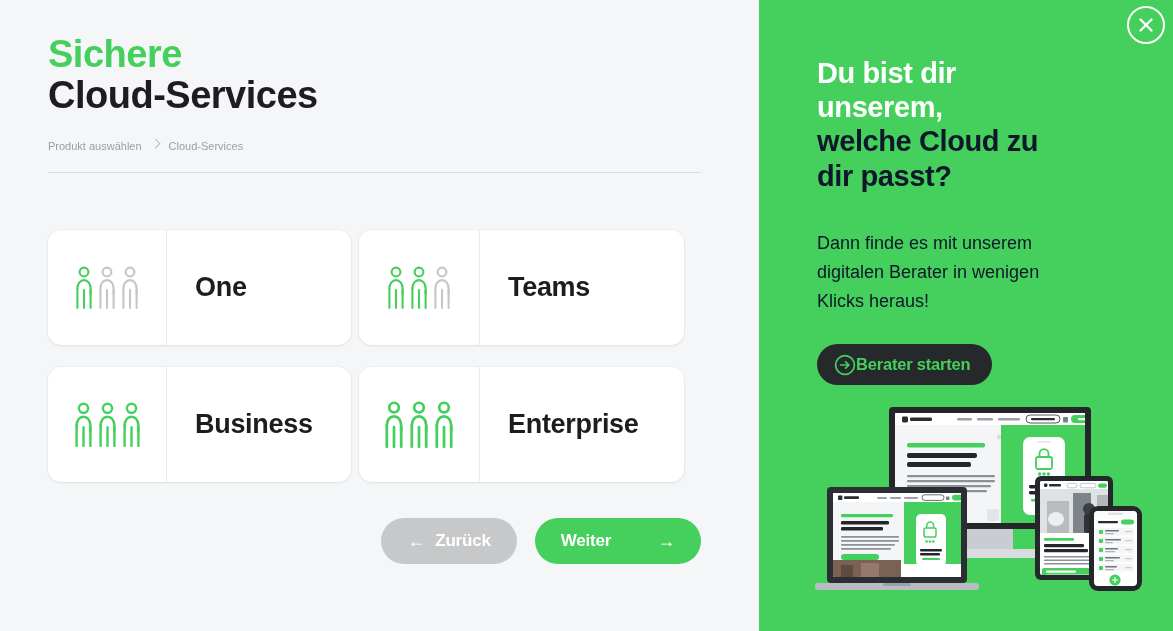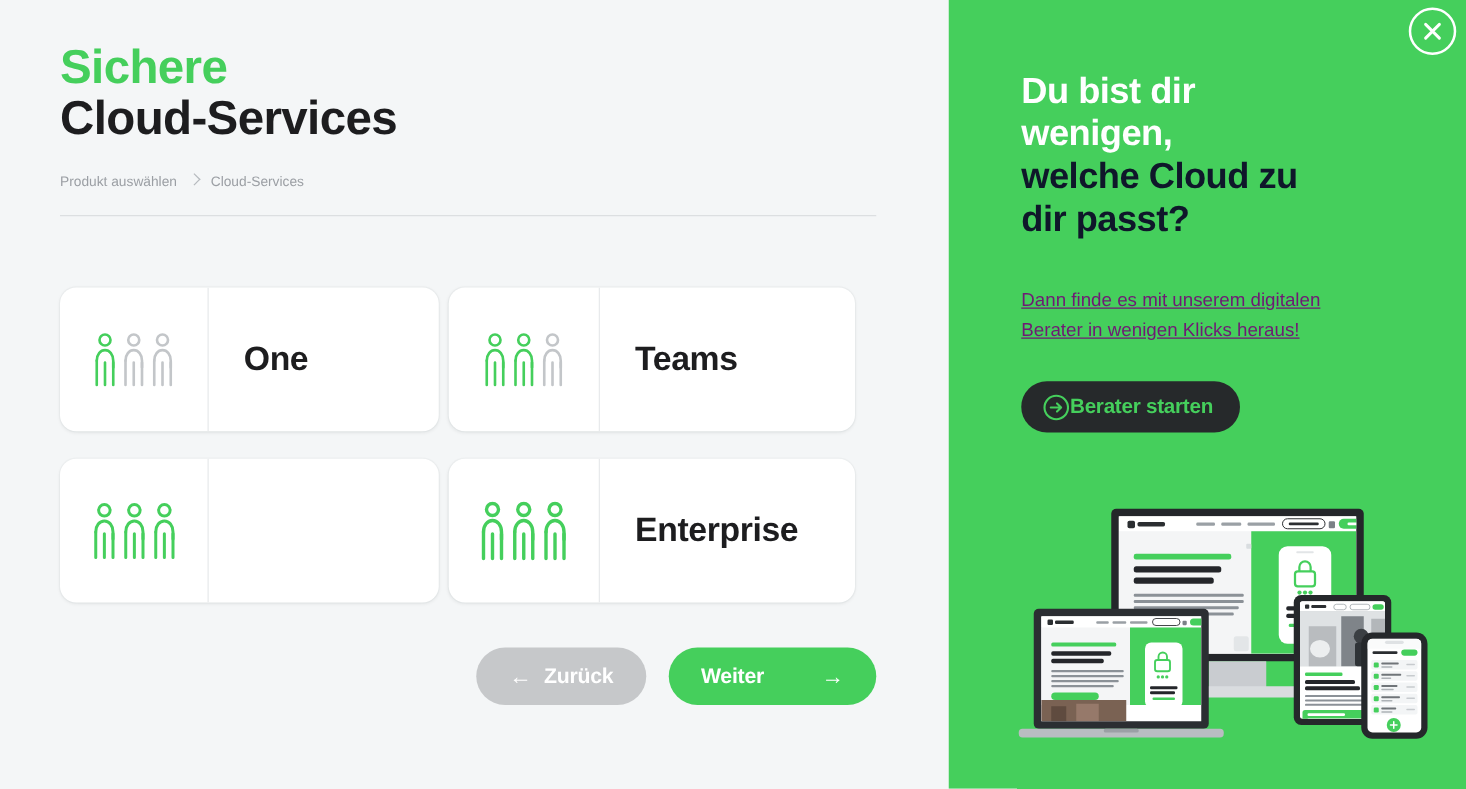--- a/index.html
+++ b/index.html
@@ -129,26 +129,25 @@
     font-weight: 700;
     line-height: 1.18;
     letter-spacing: -0.4px;
     margin-top: 4px;
   }
   .ph-white { color: #ffffff; display: block; }
   .ph-dark  { color: #0f172a; display: block; }
 
   .promo-body {
     margin-top: 36px;
-    font-size: 15px;
+    font-size: 18px;
     line-height: 1.62;
-    color: #701a75;
+    color: #0f172a;
     max-width: 272px;
     font-weight: 400;
-    text-decoration: underline;
   }
   .advisor-btn {
     margin-top: 28px;
     height: 41px;
     border: none;
     border-radius: 21px;
     background: #26292b;
     color: #45cf5c;
     font-size: 16.5px;
     font-weight: 700;
@@ -248,20 +247,21 @@
               <path d="M3.4 22.5c0-4.9 2.9-8.4 6.6-8.4s6.6 3.5 6.6 8.4v5.5" stroke="#45cf5c" stroke-width="2.3" stroke-linecap="round"></path>
               <path d="M3.4 22.5V42M10 24V42M16.6 24V42" stroke="#45cf5c" stroke-width="2.3" stroke-linecap="round"></path>
             </svg>
             <svg width="21" height="46" viewBox="0 0 20 44" fill="none">
               <circle cx="10" cy="6" r="4.4" stroke="#45cf5c" stroke-width="2.3"></circle>
               <path d="M3.4 22.5c0-4.9 2.9-8.4 6.6-8.4s6.6 3.5 6.6 8.4v5.5" stroke="#45cf5c" stroke-width="2.3" stroke-linecap="round"></path>
               <path d="M3.4 22.5V42M10 24V42M16.6 24V42" stroke="#45cf5c" stroke-width="2.3" stroke-linecap="round"></path>
             </svg>
           </div>
         </div>
+        <div class="card-label">Business</div>
       </div>
 
       <div class="card">
         <div class="card-icon wide">
           <div class="people">
             <svg width="22" height="48" viewBox="0 0 20 44" fill="none">
               <circle cx="10" cy="6" r="4.4" stroke="#45cf5c" stroke-width="2.5"></circle>
               <path d="M3.4 22.5c0-4.9 2.9-8.4 6.6-8.4s6.6 3.5 6.6 8.4v5.5" stroke="#45cf5c" stroke-width="2.5" stroke-linecap="round"></path>
               <path d="M3.4 22.5V42M10 24V42M16.6 24V42" stroke="#45cf5c" stroke-width="2.5" stroke-linecap="round"></path>
             </svg>
@@ -297,21 +297,21 @@
   <div class="right">
 
     <button class="close-btn">
       <svg width="18" height="18" viewBox="0 0 18 18">
         <path d="M3.5 3.5 L14.5 14.5 M14.5 3.5 L3.5 14.5" stroke="#ffffff" stroke-width="2.4" stroke-linecap="round"></path>
       </svg>
     </button>
 
     <div class="promo-heading">
       <span class="ph-white">Du bist dir</span>
-      <span class="ph-white">wenigen,</span>
+      <span class="ph-white">unserem,</span>
       <span class="ph-dark">welche Cloud zu</span>
       <span class="ph-dark">dir passt?</span>
     </div>
 
     <p class="promo-body">Dann finde es mit unserem digitalen Berater in wenigen Klicks heraus!</p>
 
     <button class="advisor-btn">
       <svg width="22" height="22" viewBox="0 0 22 22" fill="none">
         <circle cx="11" cy="11" r="9.4" stroke="#45cf5c" stroke-width="1.7"></circle>
         <path d="M6.6 11h8.2M11.6 7.8 14.9 11l-3.3 3.2" stroke="#45cf5c" stroke-width="1.7" stroke-linecap="round" stroke-linejoin="round"></path>

